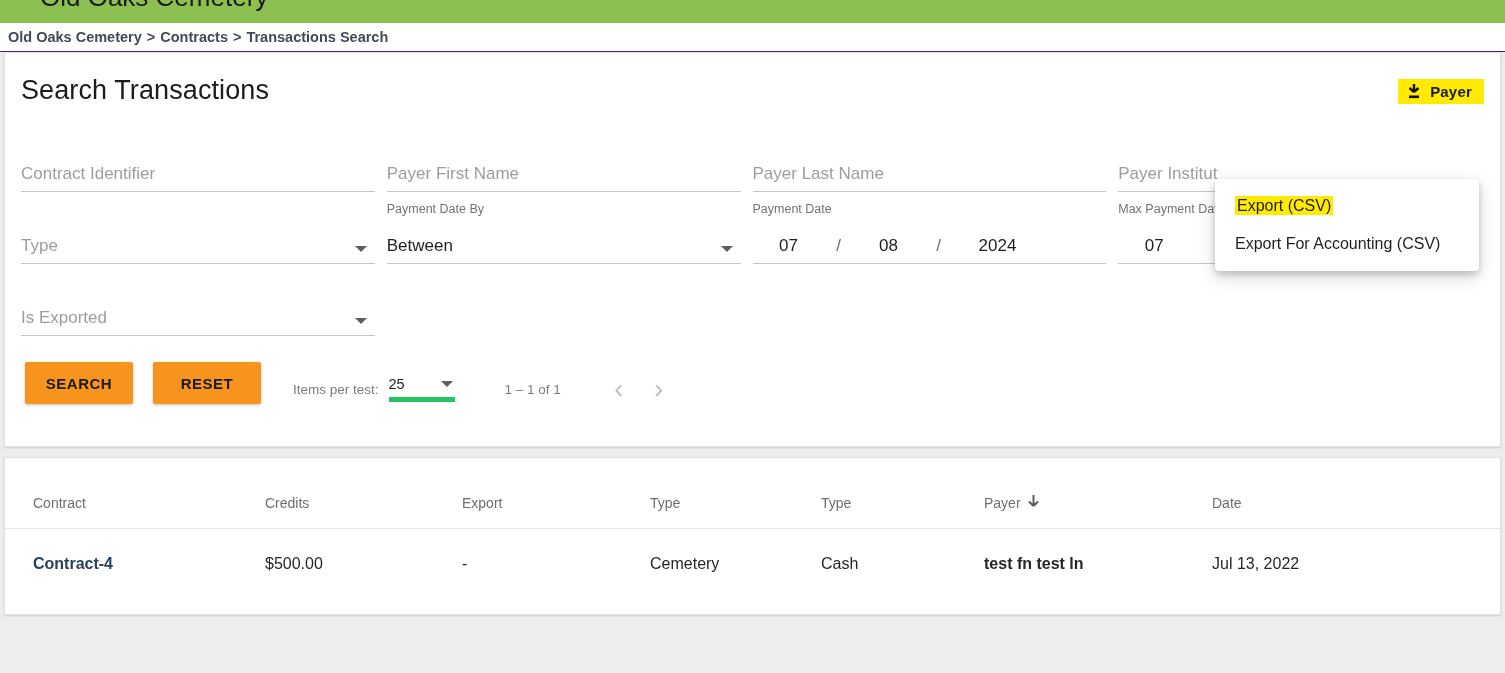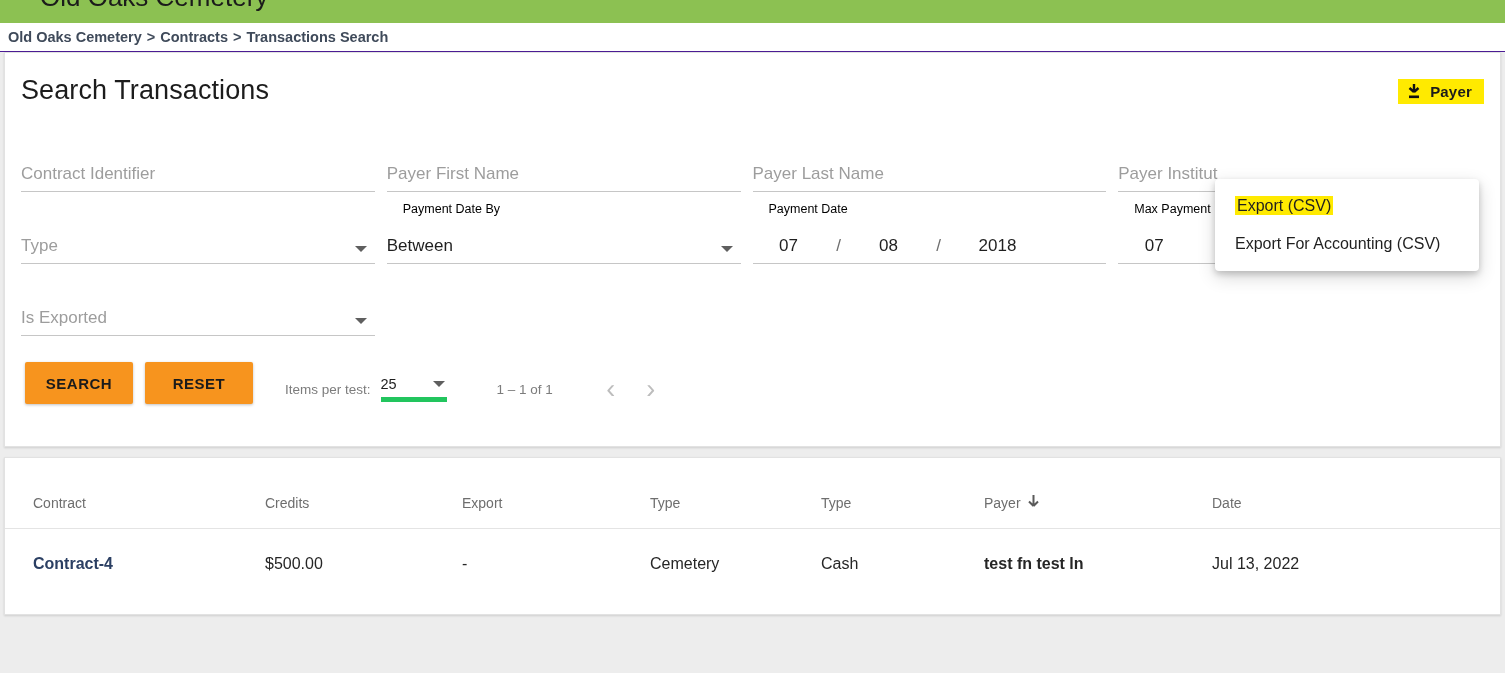--- a/index.html
+++ b/index.html
@@ -110,23 +110,23 @@
   .frow { display: flex; gap: 0; }
   .fld {
     width: 366px;
     margin-right: 0;
     padding-right: 12px;
     position: relative;
     height: 72px;
   }
   .fld .minilabel {
     font-size: 12.5px;
-    color: #000000;
-    position: absolute;
-    top: 6px; left: 16px;
+    color: #737373;
+    position: absolute;
+    top: 6px; left: 0;
     white-space: nowrap;
   }
   .fld .valrow {
     position: absolute;
     bottom: 12px; left: 0; right: 12px;
     display: flex;
     align-items: baseline;
   }
   .fld .placeholder {
     font-size: 17px;
@@ -170,21 +170,21 @@
     font-size: 15px;
     font-weight: 700;
     letter-spacing: .5px;
     padding: 0 18px;
     height: 42px;
     min-width: 108px;
     cursor: pointer;
     box-shadow: 0 1px 3px rgba(0,0,0,.25);
     border-radius: 2px;
   }
-  .btn + .btn { margin-left: 12px; }
+  .btn + .btn { margin-left: 20px; }
 
   .paginator {
     display: flex;
     align-items: center;
     margin-left: 32px;
     padding-top: 12px;
   }
   .pg-label { font-size: 13.5px; color: #7c7c7c; margin-right: 10px; }
   .pg-select {
     position: relative;
@@ -320,21 +320,21 @@
           <div class="underline"></div>
         </div>
         <div class="fld">
           <div class="minilabel">Payment Date</div>
           <div class="valrow">
             <div class="dateline">
               <span class="seg mm">07</span>
               <span class="slash">/</span>
               <span class="seg dd">08</span>
               <span class="slash">/</span>
-              <span class="seg yy">2018</span>
+              <span class="seg yy">2024</span>
             </div>
           </div>
           <div class="underline"></div>
         </div>
         <div class="fld">
           <div class="minilabel">Max Payment Dat</div>
           <div class="valrow">
             <div class="dateline">
               <span class="seg mm">07</span>
             </div>

